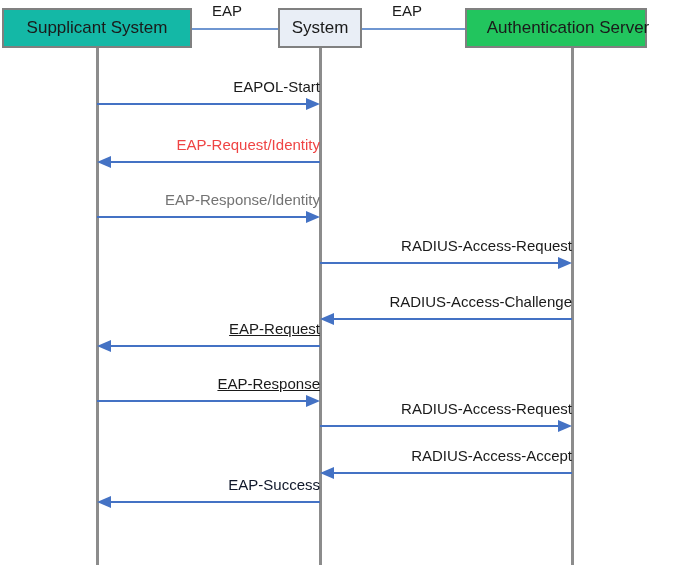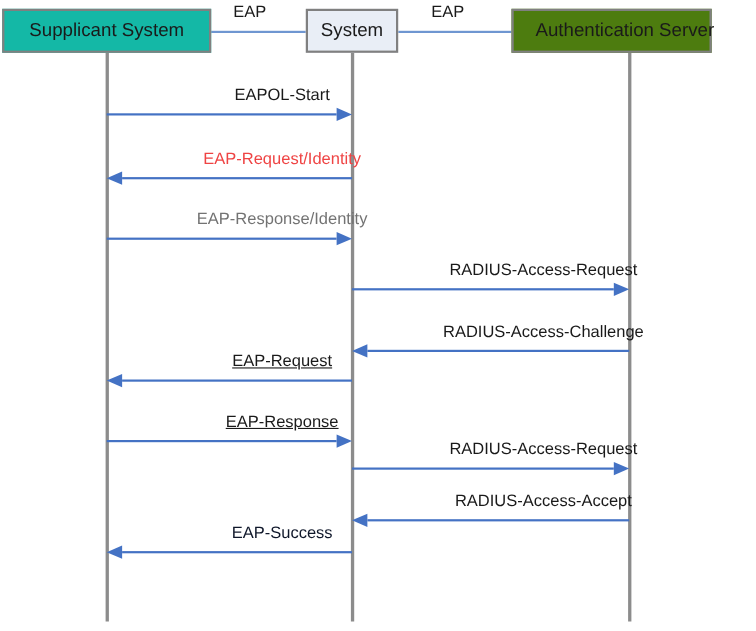--- a/index.html
+++ b/index.html
@@ -47,38 +47,37 @@
     width:0;height:0;
     border-top:6px solid transparent;
     border-bottom:6px solid transparent;
   }
   .arrowhead.right{border-left:14px solid #4472c4;}
   .arrowhead.left{border-right:14px solid #4472c4;}
   .msg-label{
     position:absolute;
     font-size:15px;color:#1a1a1a;
     white-space:nowrap;
-    text-align:center;
-    padding-left:48px;
+    text-align:right;
   }
 </style>
 </head>
 <body>
 
 <div id="diagram">
     <div class="lifeline" style="left: 96px; top: 48px; height: 517px; background: rgb(140, 140, 140);"></div>
     <div class="lifeline" style="left: 319px; top: 48px; height: 517px; background: rgb(140, 140, 140);"></div>
     <div class="lifeline" style="left: 571px; top: 48px; height: 517px; background: rgb(140, 140, 140);"></div>
     <div class="conn-line" style="left: 192px; top: 28px; width: 86px; background: rgb(111, 150, 209);"></div>
     <div class="conn-label" style="left: 212px; top: 2px; color: rgb(26, 26, 26);">EAP</div>
     <div class="conn-line" style="left: 362px; top: 28px; width: 103px; background: rgb(111, 150, 209);"></div>
     <div class="conn-label" style="left: 392px; top: 2px; color: rgb(26, 26, 26);">EAP</div>
     <div class="actor-box" style="left: 2px; top: 8px; width: 190px; height: 40px; background: #14b8a6; border-color: rgb(128, 128, 128); color: rgb(26, 26, 26);">Supplicant System</div>
     <div class="actor-box" style="left: 278px; top: 8px; width: 84px; height: 40px; background: rgb(233, 238, 246); border-color: rgb(128, 128, 128); color: rgb(26, 26, 26);">System</div>
-    <div class="actor-box" style="left: 465px; top: 8px; width: 182px; height: 40px; background: #4d7c0f; border-color: rgb(128, 128, 128); color: rgb(26, 26, 26); padding-left: 24px;">Authentication Server</div>
+    <div class="actor-box" style="left: 465px; top: 8px; width: 182px; height: 40px; background: #22c55e; border-color: rgb(128, 128, 128); color: rgb(26, 26, 26); padding-left: 24px;">Authentication Server</div>
     <div class="msg-line" style="top: 103px; background: rgb(68, 114, 196); left: 97px; width: 209px;"></div>
     <div class="arrowhead right" style="top: 98px; left: 306px; border-left-color: rgb(68, 114, 196);"></div>
     <div class="msg-label" style="left: 97px; width: 223px; top: 78px; color: rgb(26, 26, 26);">EAPOL-Start</div>
     <div class="msg-line" style="top: 161px; background: rgb(68, 114, 196); left: 111px; width: 209px;"></div>
     <div class="arrowhead left" style="top: 156px; left: 97px; border-right-color: rgb(68, 114, 196);"></div>
     <div class="msg-label" style="left: 97px; width: 223px; top: 136px; color: #ef4444;">EAP-Request/Identity</div>
     <div class="msg-line" style="top: 216px; background: rgb(68, 114, 196); left: 97px; width: 209px;"></div>
     <div class="arrowhead right" style="top: 211px; left: 306px; border-left-color: rgb(68, 114, 196);"></div>
     <div class="msg-label" style="left: 97px; width: 223px; top: 191px; color: #737373;">EAP-Response/Identity</div>
     <div class="msg-line" style="top: 262px; background: rgb(68, 114, 196); left: 320px; width: 238px;"></div>

